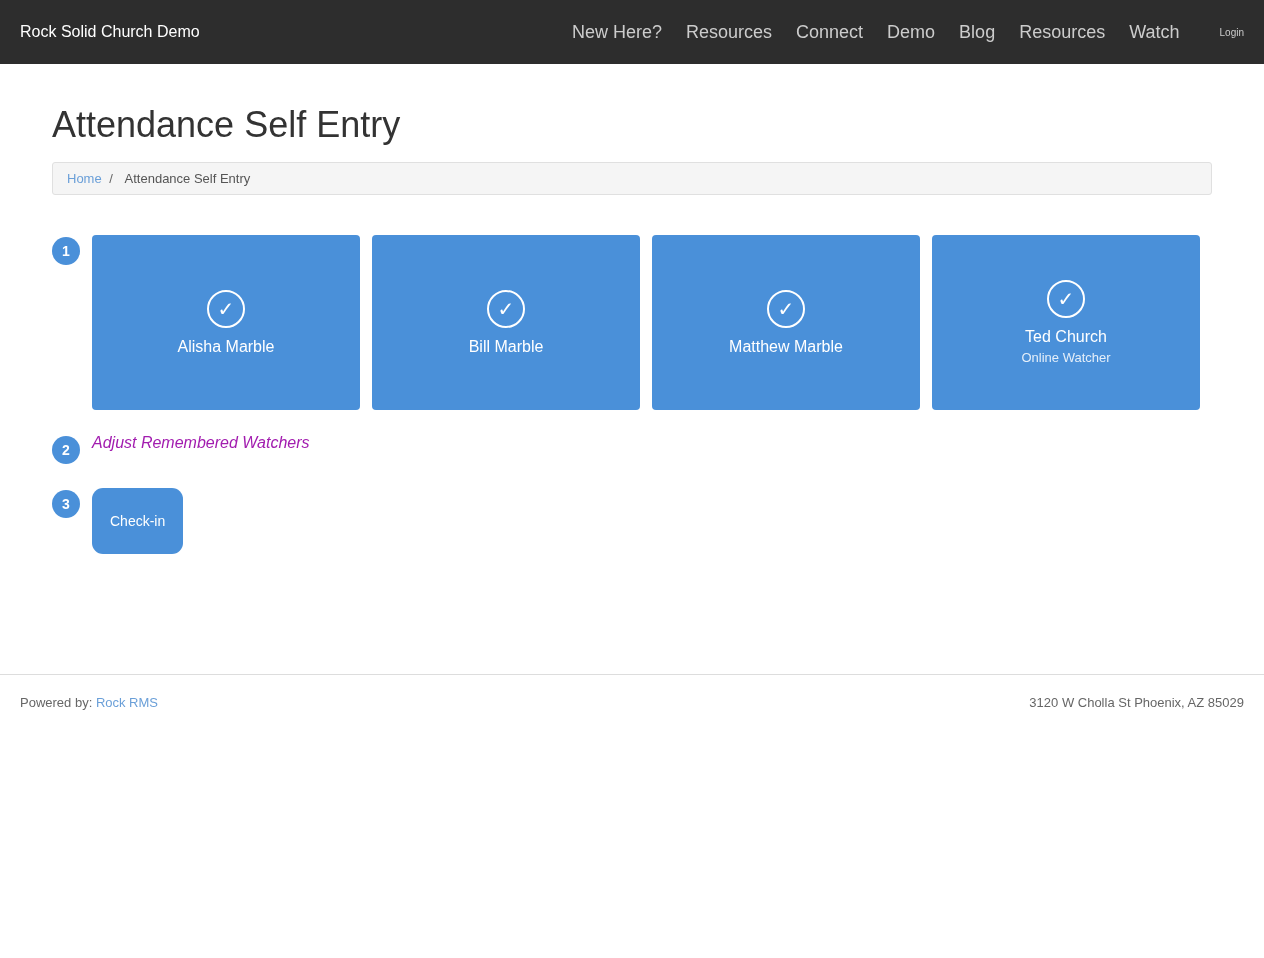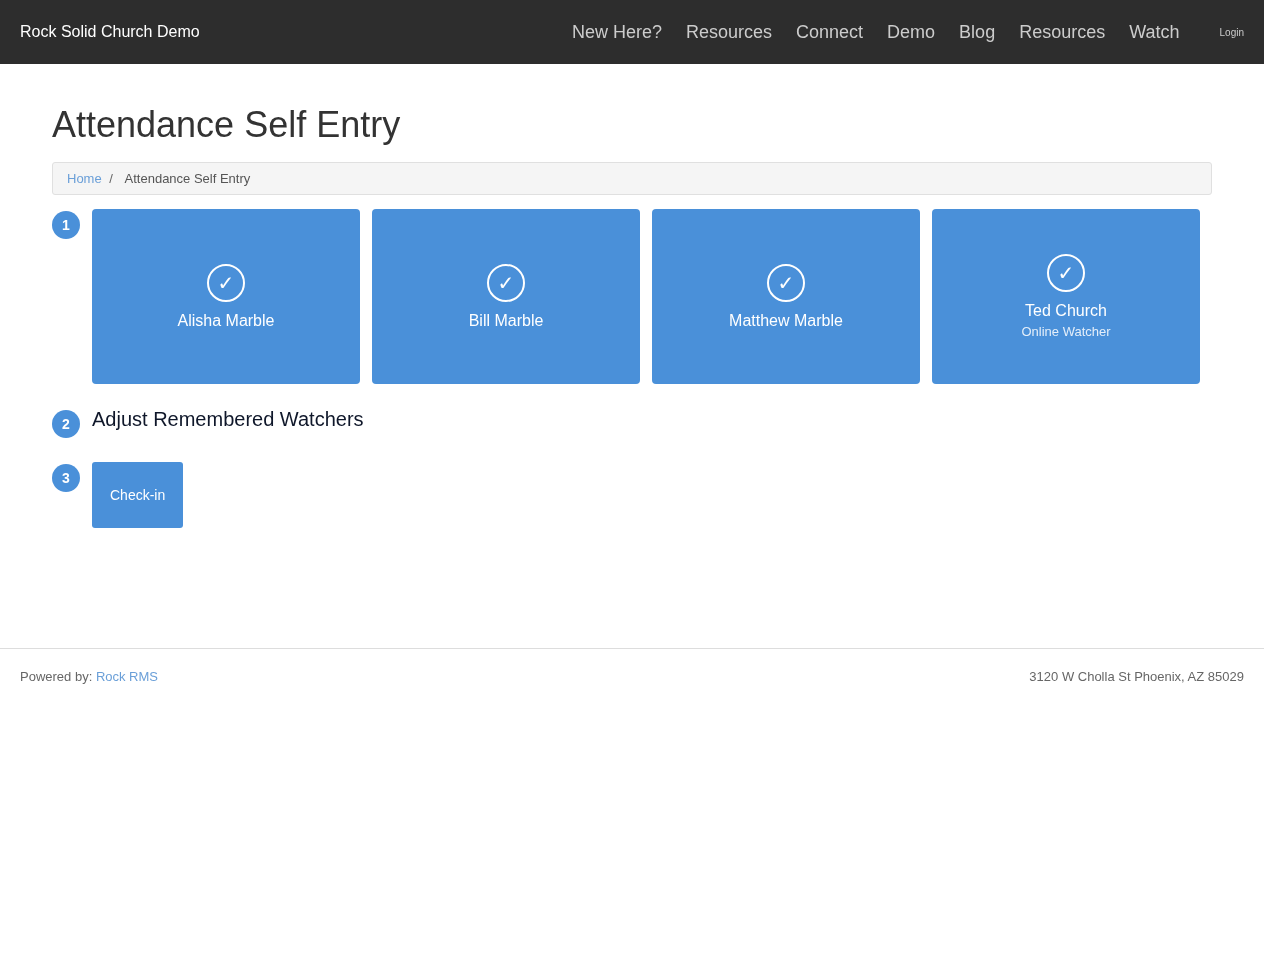--- a/index.html
+++ b/index.html
@@ -50,21 +50,21 @@
       margin-bottom: 16px;
     }
 
     
     .breadcrumb {
       background: #f5f5f5;
       border: 1px solid #e0e0e0;
       padding: 8px 14px;
       border-radius: 3px;
       font-size: 13px;
-      margin-bottom: 14px;
+      margin-bottom: 40px;
     }
     .breadcrumb a {
       color: #6a9fd8;
       text-decoration: none;
     }
     .breadcrumb span { color: #666; margin: 0 4px; }
     .breadcrumb .current { color: #555; }
 
     
     .greeting {
@@ -142,33 +142,34 @@
       text-align: center;
     }
     .card-subtitle {
       color: rgba(255,255,255,0.85);
       font-size: 13px;
       margin-top: -6px;
     }
 
     
     .adjust-link {
-      color: #0f172a;
-      text-decoration: none;
-      font-size: 20px;
+      color: #a21caf;
+      text-decoration: none;
+      font-size: 16px;
+      font-style: italic;
     }
 
     
     .checkin-btn {
       background: #4a90d9;
       color: #fff;
       border: none;
       padding: 25px 18px;
       font-size: 14px;
-      border-radius: 3px;
+      border-radius: 11px;
       cursor: pointer;
     }
 
     
     footer {
       border-top: 1px solid #ddd;
       padding: 20px;
       display: flex;
       justify-content: space-between;
       align-items: center;

